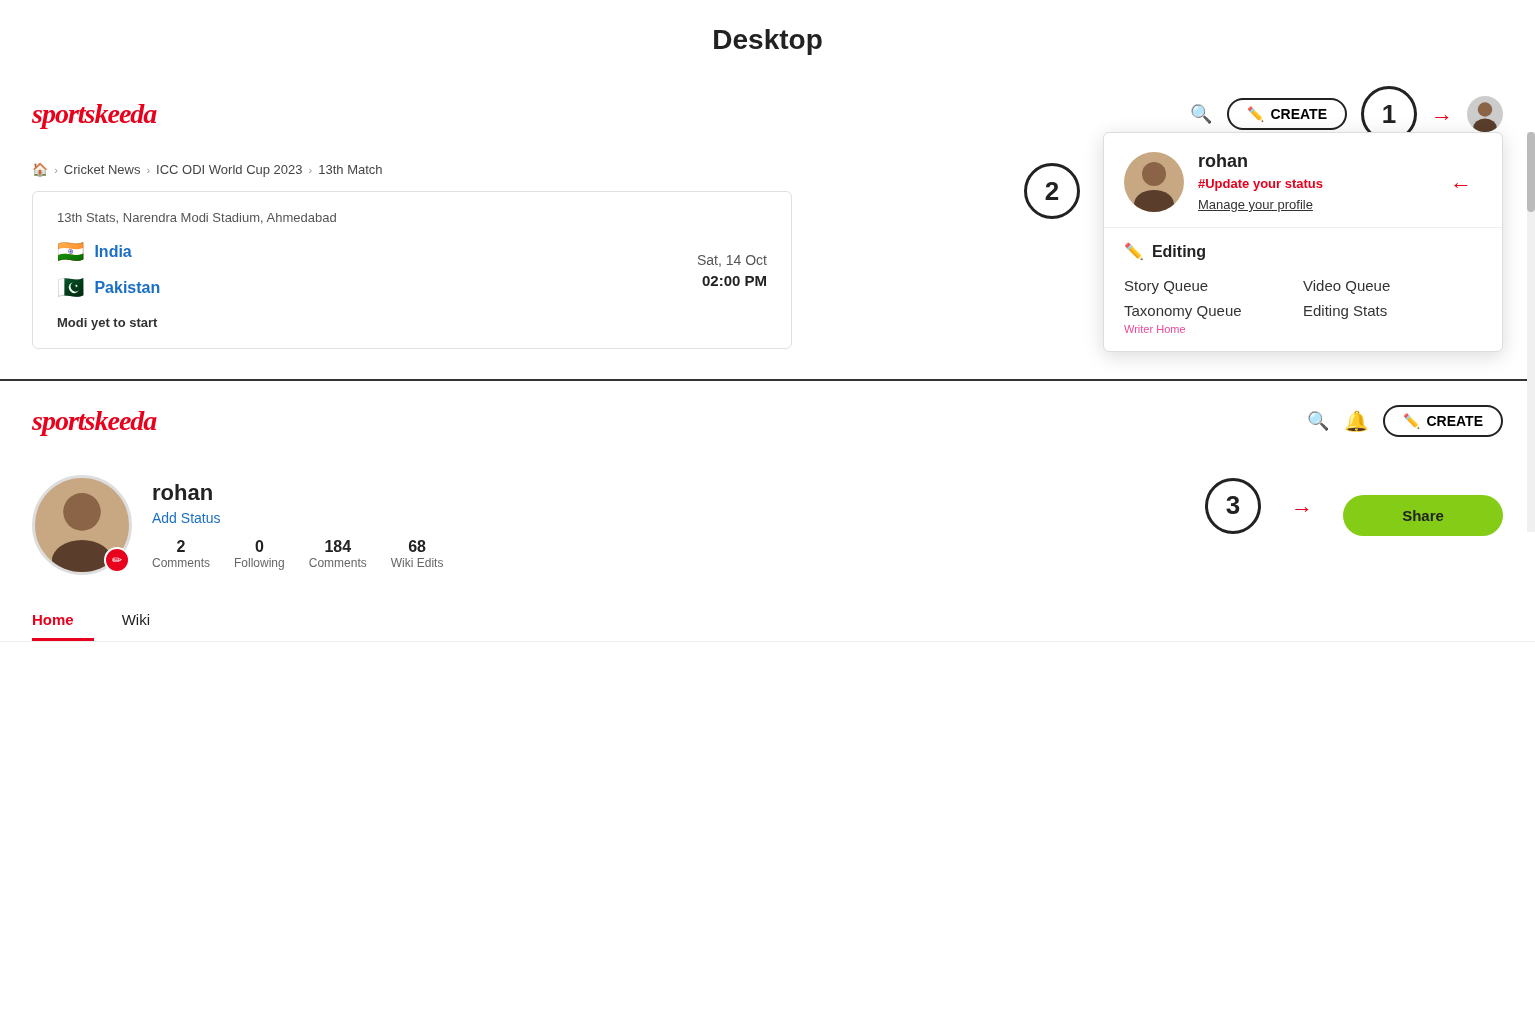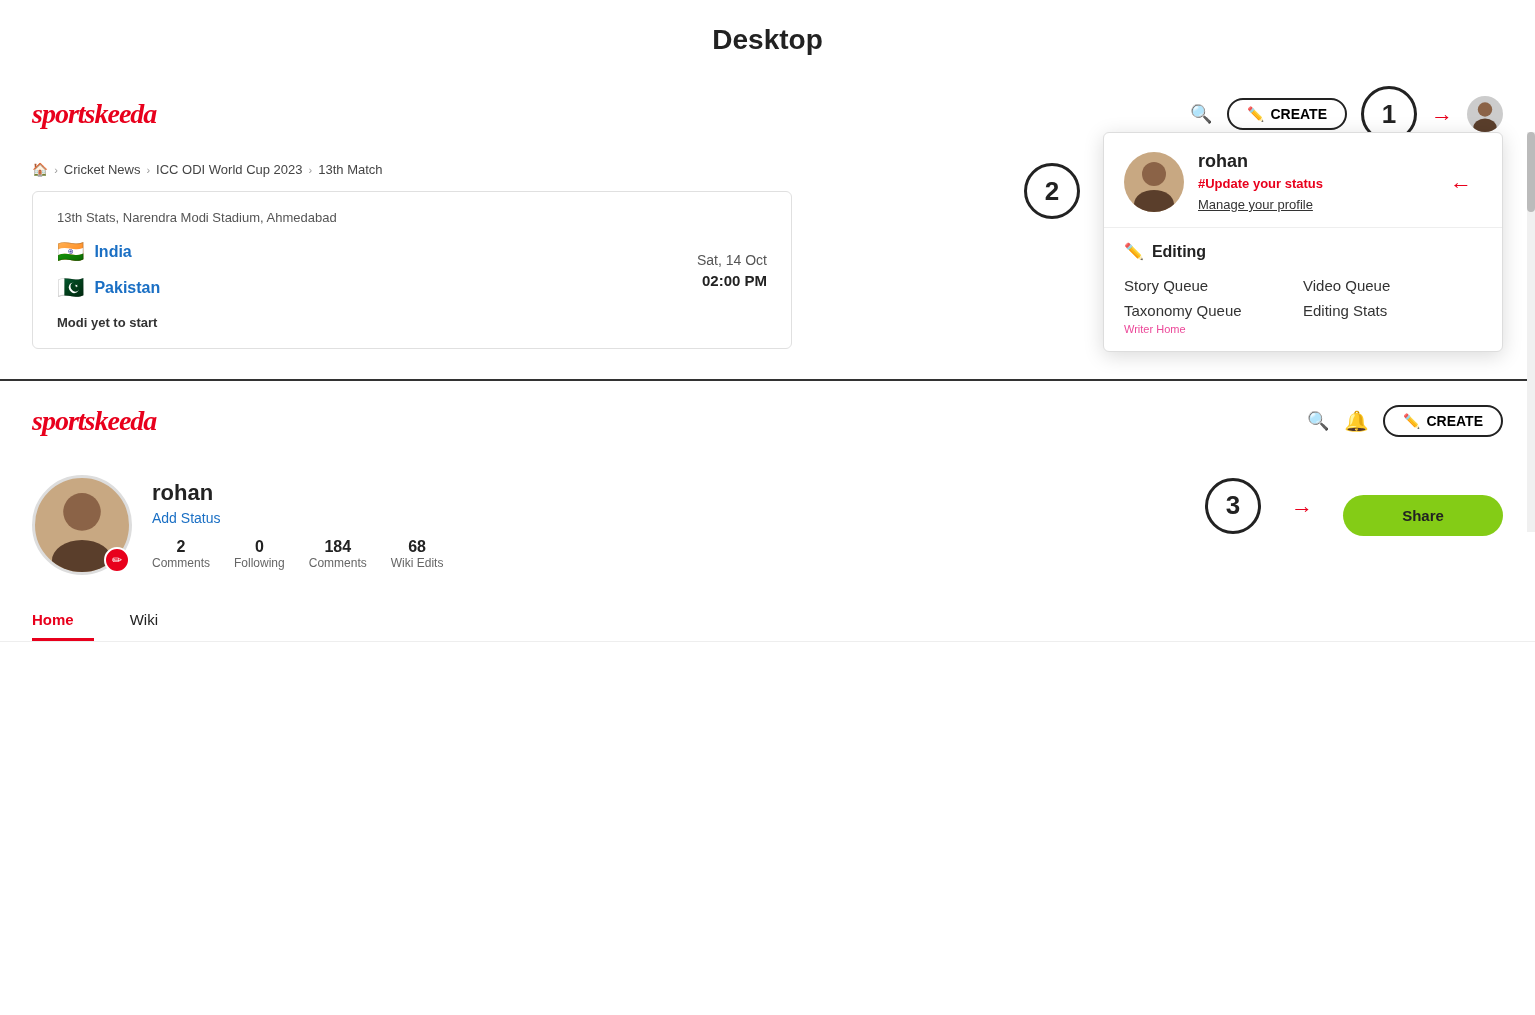--- a/index.html
+++ b/index.html
@@ -313,21 +313,21 @@
       padding: 12px 40px;
       font-size: 15px;
       font-weight: bold;
       cursor: pointer;
       min-width: 160px;
     }
 
     
     .profile-tabs {
       display: flex;
-      gap: 16px;
+      gap: 8px;
       padding: 0 32px;
       border-bottom: 1px solid #eee;
       margin-top: 10px;
     }
     .profile-tab {
       padding: 10px 20px 10px 0;
       font-size: 15px;
       cursor: pointer;
       margin-right: 20px;
       border-bottom: 3px solid transparent;

